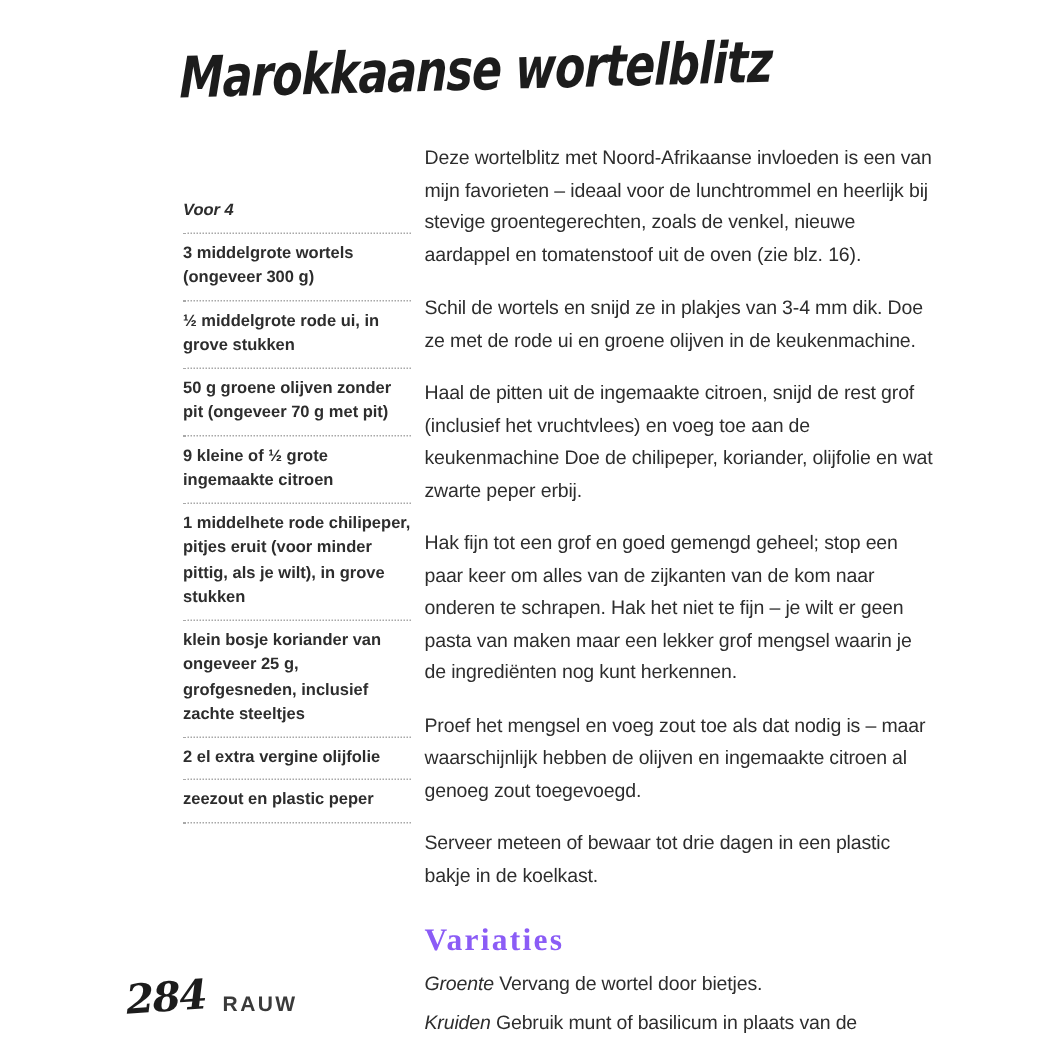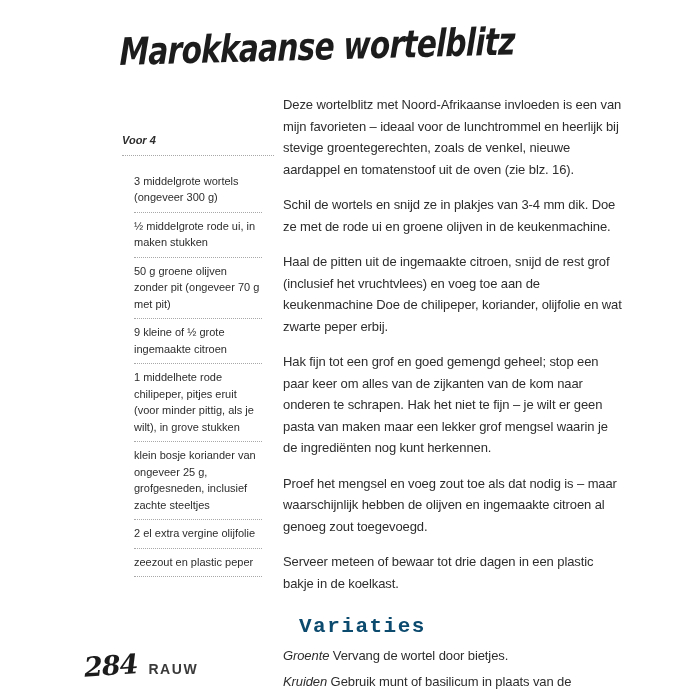--- a/index.html
+++ b/index.html
@@ -44,47 +44,47 @@
   }
   .serving {
     font-weight: bold;
     font-style: italic;
     padding-bottom: 6px;
     border-bottom: 1px dotted #a8a8a8;
     margin-top: 28px;
   }
   .ingredients ul {
     list-style: none;
-    margin: 12px; padding: 0;
+    margin: 0; padding: 0; font-weight: bold;
   }
   .ingredients li {
     padding: 5px 0 6px;
     border-bottom: 1px dotted #a8a8a8;
   }
 
   
   .method {
     position: absolute;
     left: 283px; top: 94px;
     width: 342px;
     font-size: 13px;
     line-height: 21.5px;
     letter-spacing: -0.1px;
     color: #2d2d2d;
   }
   .method p { margin: 0 0 14px; }
 
   .variations-heading {
-    margin: 22px 16px 6px;
-    font-family: Liberation Mono, monospace;
+    margin: 22px 0 6px;
+    font-family: Liberation Serif, serif;
     font-size: 21px;
     font-weight: 800;
     letter-spacing: 1.5px;
     word-spacing: 2px;
-    color: #0c4a6e;
+    color: #8b5cf6;
   }
   .method p.variation { margin: 0 0 3px; line-height: 23px; }
 
   
   .footer {
     position: absolute;
     left: 84px; top: 650px;
     display: flex;
     align-items: center;
     gap: 11px;
@@ -110,21 +110,21 @@
 <body>
 
 <div class="page">
 
   <h1 class="title">Marokkaanse wortelblitz</h1>
 
   <aside class="ingredients">
     <div class="serving">Voor 4</div>
     <ul>
       <li>3 middelgrote wortels (ongeveer 300 g)</li>
-      <li>½ middelgrote rode ui, in maken stukken</li>
+      <li>½ middelgrote rode ui, in grove stukken</li>
       <li>50 g groene olijven zonder pit (ongeveer 70 g met pit)</li>
       <li>9 kleine of ½ grote ingemaakte citroen</li>
       <li>1 middelhete rode chilipeper, pitjes eruit (voor minder pittig, als je wilt), in grove stukken</li>
       <li>klein bosje koriander van ongeveer 25 g, grofgesneden, inclusief zachte steeltjes</li>
       <li>2 el extra vergine olijfolie</li>
       <li>zeezout en plastic peper</li>
     </ul>
   </aside>
 
   <main class="method">

